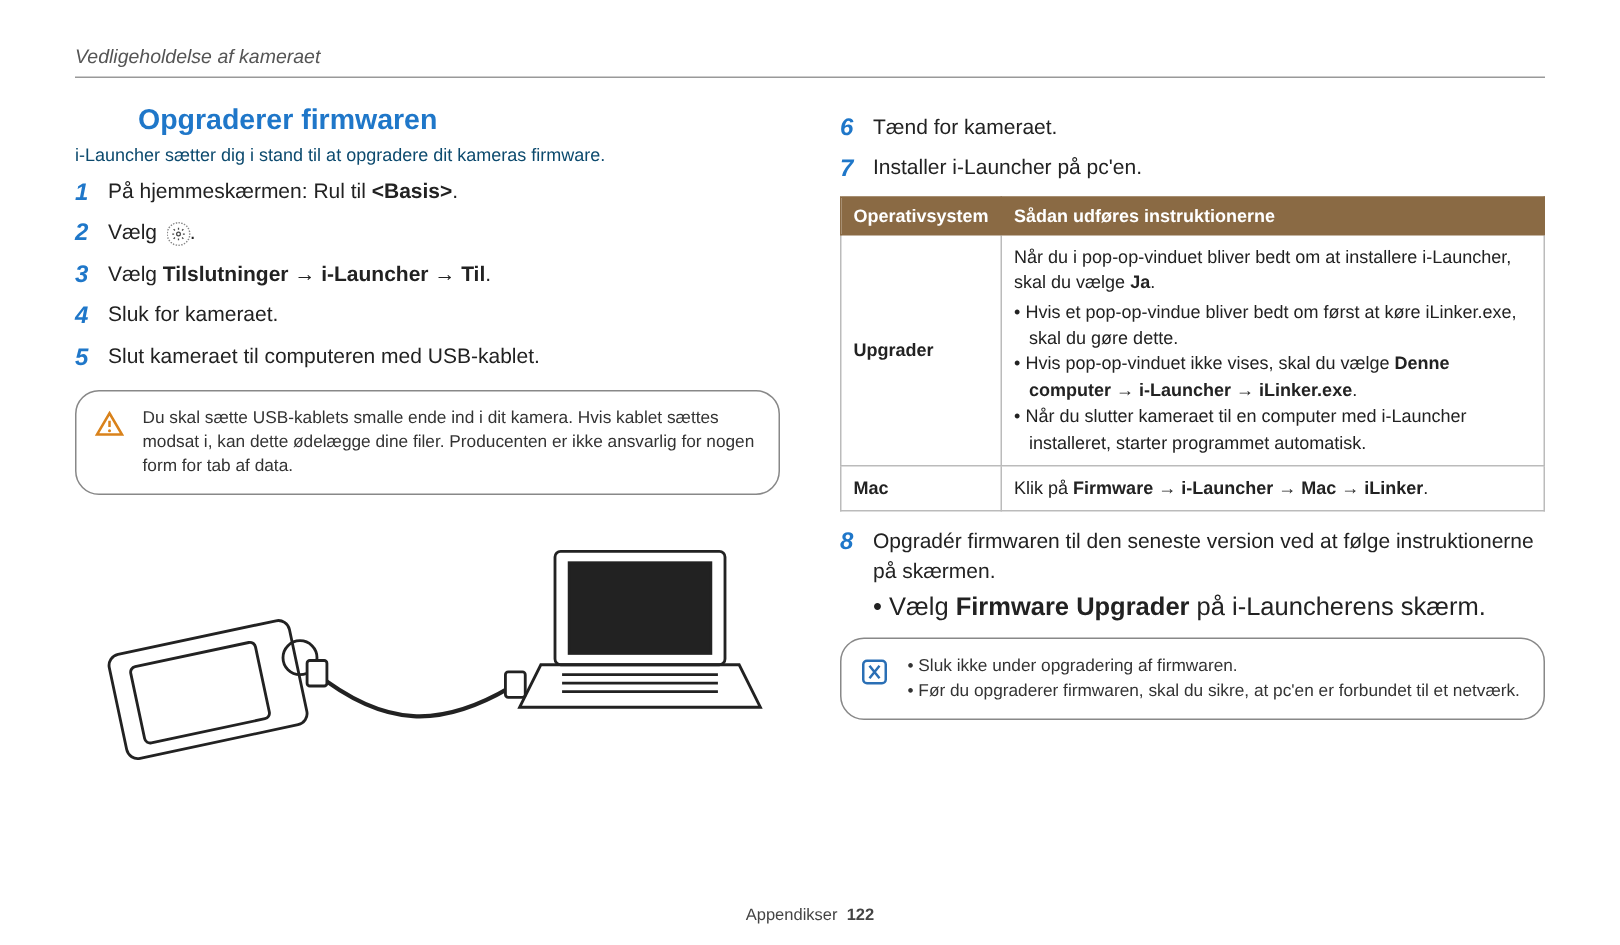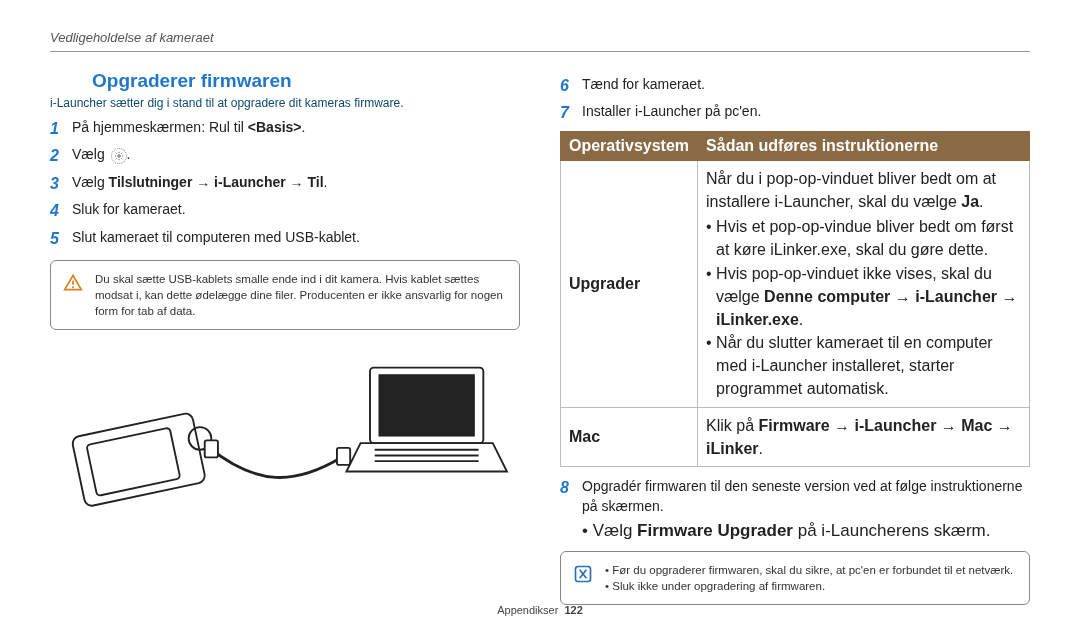--- a/index.html
+++ b/index.html
@@ -67,21 +67,21 @@
     height: 16px;
     border: 1px dotted #888;
     border-radius: 50%;
     vertical-align: middle;
     margin-left: 2px;
   }
   .step-body .icon-settings svg { width: 10px; height: 10px; }
   b.strong { font-weight: 700; }
   .callout {
     border: 1px solid #888;
-    border-radius: 6px;
+    border-radius: 16px;
     padding: 10px 0 10px 44px;
     margin-top: 10px;
     font-size: 11.5px;
     color: #333;
     position: relative;
     line-height: 1.4;
   }
   .callout .co-icon {
     position: absolute;
     left: 12px;
@@ -97,21 +97,21 @@
     display: flex;
     align-items: center;
     justify-content: center;
   }
   .illustration svg { width: 100%; height: 100%; }
   table.os {
     border-collapse: collapse;
     width: 100%;
     margin-top: 6px;
     margin-bottom: 10px;
-    font-size: 16px;
+    font-size: 12px;
   }
   table.os th {
     background: #8a6a44;
     color: #fff;
     text-align: left;
     padding: 5px 8px;
     font-weight: 600;
     border: 1px solid #8a6a44;
   }
   table.os td {
@@ -270,22 +270,22 @@
     </div>
 
     <div class="callout">
       <span class="co-icon">
         <svg viewBox="0 0 24 24">
             <rect x="3" y="3" width="18" height="18" rx="3" fill="none" stroke="#2a6fb5" stroke-width="2"></rect>
             <path d="M8 7l8 10M16 7l-8 10" stroke="#2a6fb5" stroke-width="2"></path>
           </svg>
       </span>
       <ul>
+        <li>Sluk ikke under opgradering af firmwaren.</li>
         <li>Før du opgraderer firmwaren, skal du sikre, at pc'en er forbundet til et netværk.</li>
-        <li>Sluk ikke under opgradering af firmwaren.</li>
       </ul>
     </div>
   </div>
 </div>
 
 <div class="footer">
   <span>Appendikser</span>&nbsp;&nbsp;<span class="pg">122</span>
 </div>
 
 </body></html>

